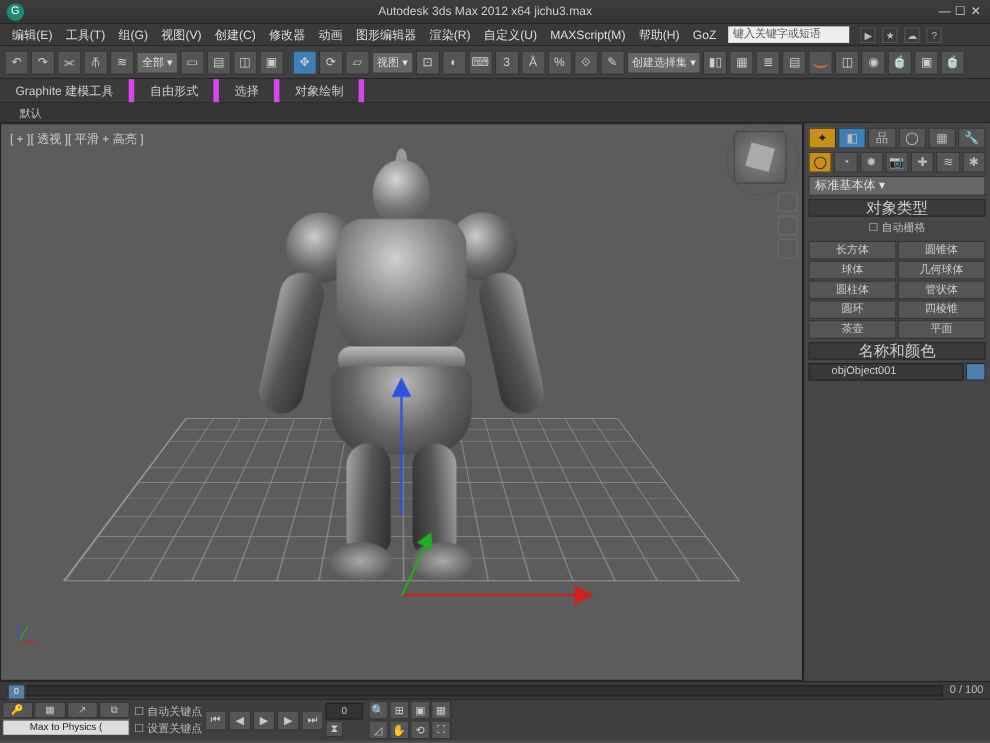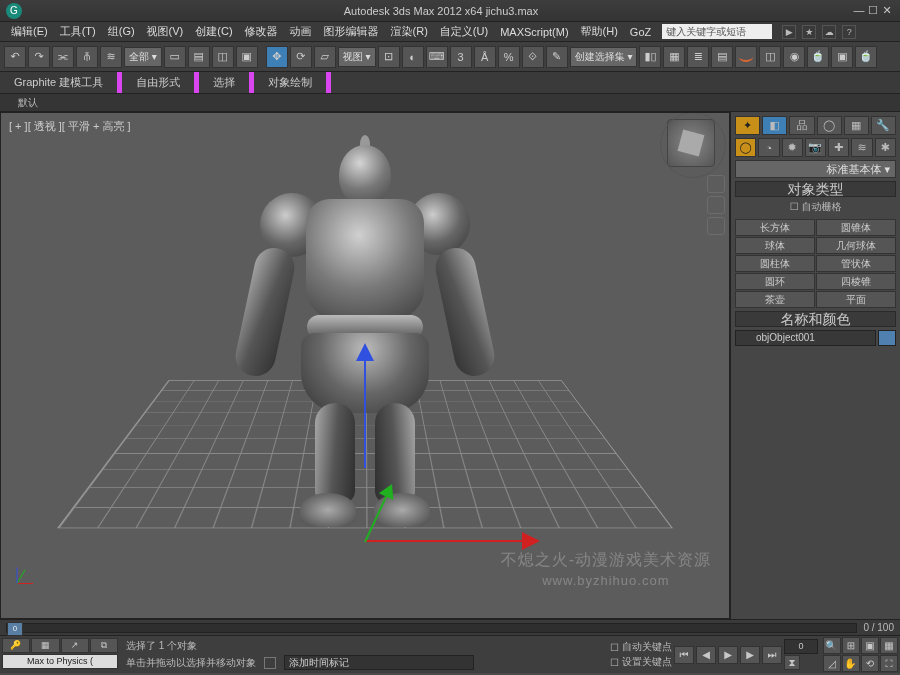--- a/index.html
+++ b/index.html
@@ -71,21 +71,21 @@
 .watermark .wm2{font-size:13px;}
 
 .vp-nav-icons{position:absolute;right:4px;top:62px;display:flex;flex-direction:column;gap:3px;opacity:.6;}
 .vp-nav-icons span{width:18px;height:18px;border:1px solid #777;border-radius:3px;}
 
 .cmdpanel { width: 170px; background: #464646; border-left: 1px solid #222; padding: 4px; display:flex; flex-direction:column; gap:3px;}
 .cp-iconrow { display:flex; gap:2px; }
 .cp-iconrow .ic { flex:1; height:19px; background:#555; border:1px solid #333; display:inline-flex; align-items:center; justify-content:center; font-size:11px; color:#bbb;}
 .cp-iconrow .ic.sel{background:#3e7fb5;}
 .cp-iconrow .ic.org{background:#c89018;color:#222;}
-.cp-dd { height:18px; background:#666; border:1px solid #333; color:#ddd; padding:0 5px; line-height:16px; font-size:11px;text-align:right;}
+.cp-dd { height:18px; background:#666; border:1px solid #333; color:#ddd; padding:0 5px; line-height:16px; font-size:11px;}
 .cp-roll { height:16px; background:#3a3a3a; border:1px solid #2a2a2a; text-align:center; color:#ccc; line-height:14px; font-size:14px;}
 .cp-check { height:16px; text-align:center; font-size:10px; color:#bbb;}
 .cp-grid2 { display:grid; grid-template-columns:1fr 1fr; gap:1px;}
 .cp-grid2 .cell { height:17px; background:#555; border:1px solid #333; text-align:center; line-height:15px; font-size:10px; color:#ccc;}
 .cp-input { height:16px; background:#383838; border:1px solid #222; color:#ccc; padding:0 20px; font-size:10px; line-height:14px;}
 .cp-color { height:16px; background:#5080b0; border:1px solid #222;}
 
 .timeline { height: 16px; background: #3a3a3a; display:flex; align-items:center; padding:0 6px; gap:6px; border-top:1px solid #222;}
 .timeline .track{flex:1;height:10px;background:#2e2e2e;border:1px solid #222;position:relative;}
 .timeline .play{position:absolute;left:0;top:-2px;width:16px;height:14px;background:#5a7fa5;border:1px solid #333;font-size:8px;text-align:center;line-height:12px;color:#eee;}
@@ -221,24 +221,20 @@
     <div class="gizmo-y"></div>
     <div class="gizmo-x"></div>
     <div class="gizmo-z"></div>
 
     <div class="mini-axis">
       <div class="ax x"></div>
       <div class="ax y"></div>
       <div class="ax z"></div>
     </div>
 
-    <div class="watermark">
-      <div class="wm1">不熄之火-动漫游戏美术资源</div>
-      <div class="wm2">www.byzhihuo.com</div>
-    </div>
   </div>
 
   <div class="cmdpanel">
     <div class="cp-iconrow">
       <div class="ic org">✦</div>
       <div class="ic sel">◧</div>
       <div class="ic">品</div>
       <div class="ic">◯</div>
       <div class="ic">▦</div>
       <div class="ic">🔧</div>
@@ -287,30 +283,20 @@
     <div class="row">
       <div class="b">🔑</div>
       <div class="b">▦</div>
       <div class="b">↗</div>
       <div class="b">⧉</div>
     </div>
     <div class="row">
       <div class="b" style="flex:4;background:#ddd;color:#222">Max to Physics (</div>
     </div>
   </div>
-  <div class="sb-mid">
-    <div class="line">
-        <span>选择了 1 个对象</span>
-      </div>
-    <div class="line">
-      <span>单击并拖动以选择并移动对象</span>
-      <span class="lock"></span>
-      <div class="sb-prompt">添加时间标记</div>
-    </div>
-  </div>
   <div class="sb-right">
     <div style="display:flex;flex-direction:column;gap:1px;">
       <div class="chk">
           <span>☐</span>
           <span>自动关键点</span>
         </div>
       <div class="chk">
           <span>☐</span>
           <span>设置关键点</span>
         </div>

